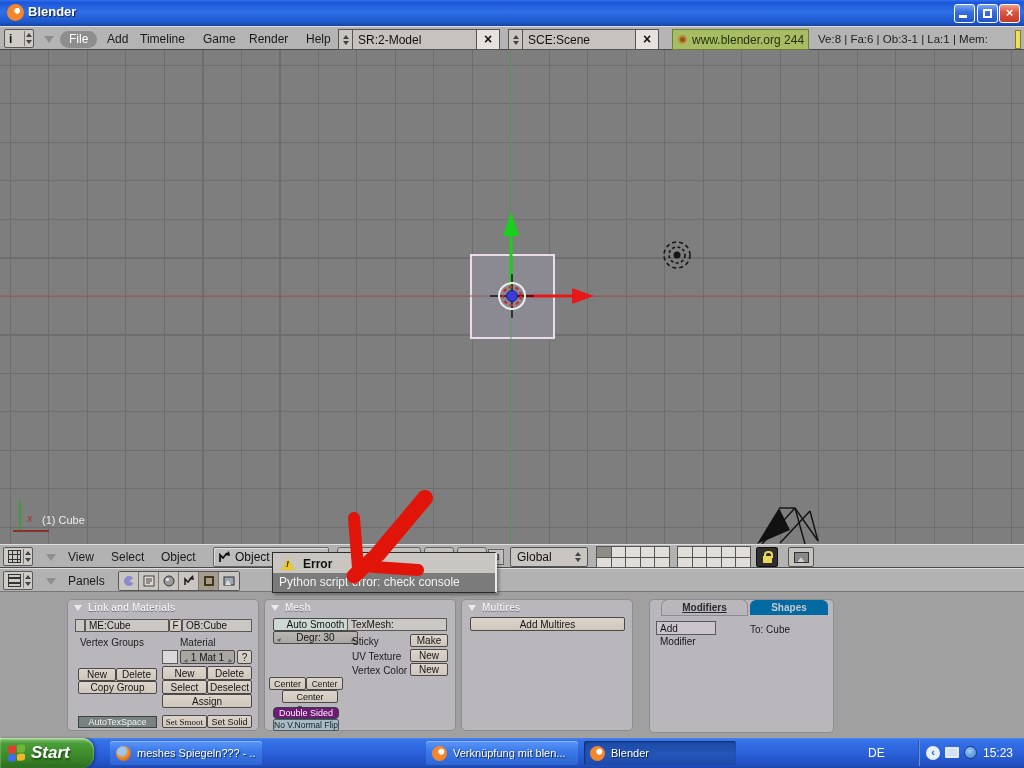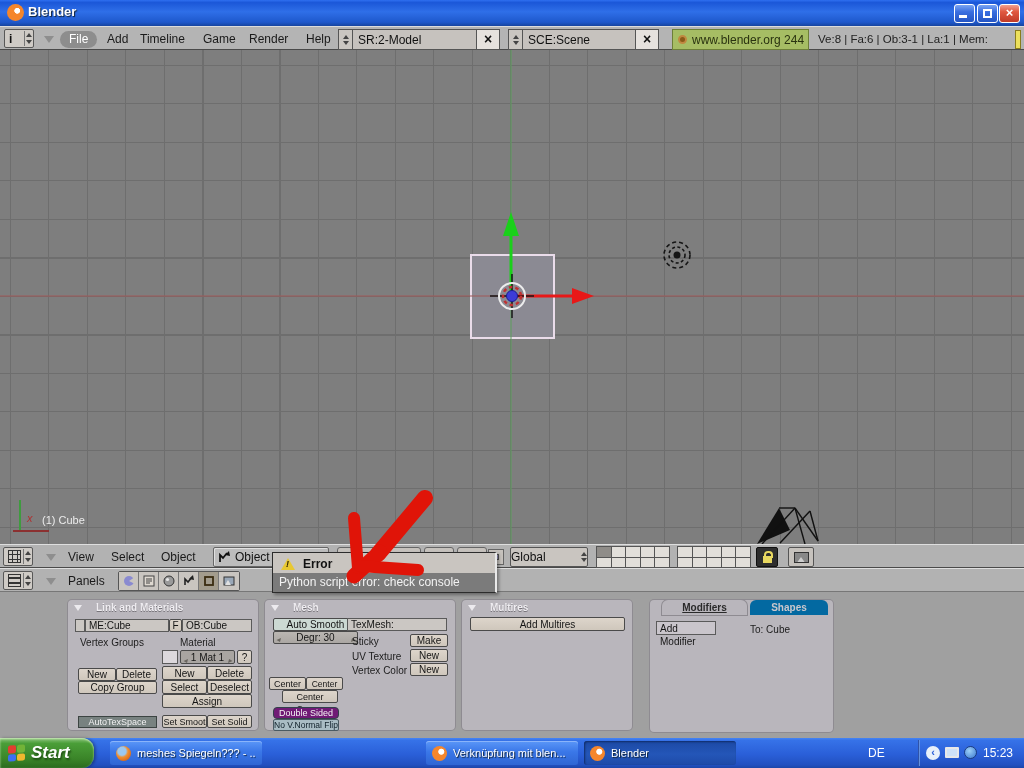--- a/index.html
+++ b/index.html
@@ -69,21 +69,21 @@
     border-top:1px solid #dedede; border-bottom:1px solid #4a4a4a; }
   .hdr-menu { font-size:12px; color:#1a1a1a; line-height:24px; }
   .mode-drop { left:213px; top:2px; width:116px; height:20px; background:#bdbdbd;
     border:1px solid #666; border-radius:2px; display:flex; align-items:center; gap:4px; padding:0 4px;
     box-shadow:inset 1px 1px 0 #e0e0e0; }
   .mode-drop span { font-size:12px; color:#111; white-space:nowrap; overflow:hidden; }
   .ghost-btn { top:2px; height:20px; background:#c6c2bd; border:1px solid #666; border-radius:3px; }
   .sq-btn { left:488px; top:4px; width:16px; height:16px; background:#c6c2bd; border:1px solid #666; }
   .sq-btn i { display:block; margin:4px auto; width:6px; height:6px; background:#9a96c0; border:1px solid #555; }
   #global-drop { left:510px; top:2px; width:78px; height:20px; background:#c9c5c0; border:1px solid #555;
-    border-radius:2px; display:flex; align-items:center; justify-content:space-between; padding:0 0; }
+    border-radius:2px; display:flex; align-items:center; justify-content:space-between; padding:0 6px; }
   #global-drop span { font-size:12px; color:#111; }
   .layer-grid { top:1px; width:74px; height:22px; display:grid; grid-template-columns:repeat(5,1fr);
     grid-template-rows:1fr 1fr; border:1px solid #555; background:#555; gap:1px; }
   .layer-cell { background:#e2dfda; }
   .layer-cell.on { background:#8f8c88; }
   #lock-btn { left:756px; top:2px; width:22px; height:20px; background:#2e2e2e; border:1px solid #111;
     border-radius:2px; }
   .padlock { position:absolute; left:6px; top:8px; width:9px; height:7px; background:#e8d860; }
   .padlock::before { content:""; position:absolute; left:1px; top:-5px; width:5px; height:5px;
     border:2px solid #e8d860; border-bottom:none; border-radius:4px 4px 0 0; }
@@ -98,21 +98,21 @@
     border-top:1px solid #dedede; border-bottom:1px solid #777; }
   .ctx-group { left:118px; top:2px; height:20px; display:flex; border:1px solid #555; border-radius:2px; }
   .ctx-btn { width:20px; height:18px; background:#c9c5c0; border-right:1px solid #777;
     display:flex; align-items:center; justify-content:center; }
   .ctx-btn.pressed { background:#a39c8d; }
   .ctx-btn:last-child { border-right:none; }
 
   
   #buttons-area { left:0; top:592px; width:1024px; height:146px; background:#a0a0a0; }
   .panel { position:absolute; background:#b9b6bc; border-radius:4px; box-shadow:0 0 0 1px #8e8b91; }
-  .panel-header { position:absolute; left:0; top:0; right:0; height:15px; display:flex; align-items:center; gap:14px;
+  .panel-header { position:absolute; left:0; top:0; right:0; height:15px; display:flex; align-items:center; gap:6px;
     padding-left:6px; }
   .panel-header .tri { width:0; height:0; border-left:4px solid transparent; border-right:4px solid transparent;
     border-top:6px solid #eceaee; }
   .panel-title { font-size:10px; font-weight:bold; color:#efedf1; text-shadow:0 1px 0 #77747a; }
   .w { position:absolute; font-size:10px; }
   .btn { background:linear-gradient(180deg,#ddd5cb,#cfc7bc); border:1px solid #4a4a4a; border-radius:2px;
     color:#151515; text-align:center; }
   .fld { background:#cbc7c3; border:1px solid #5a5a5a; color:#151515; padding-left:3px; }
   .lbl { color:#1c1c1c; }
   .btn-dark { background:#788280; border:1px solid #3c4442; color:#f2f2f2; text-align:center; }
@@ -420,21 +420,21 @@
       <div class="w btn" style="left:169px;top:50px;width:15px;height:14px;line-height:13px;">?</div>
       <div class="w btn" style="left:10px;top:68px;width:38px;height:13px;line-height:12px;">New</div>
       <div class="w btn" style="left:48px;top:68px;width:41px;height:13px;line-height:12px;">Delete</div>
       <div class="w btn" style="left:10px;top:81px;width:79px;height:13px;line-height:12px;">Copy Group</div>
       <div class="w btn" style="left:94px;top:66px;width:45px;height:14px;line-height:13px;">New</div>
       <div class="w btn" style="left:139px;top:66px;width:45px;height:14px;line-height:13px;">Delete</div>
       <div class="w btn" style="left:94px;top:80px;width:45px;height:14px;line-height:13px;">Select</div>
       <div class="w btn" style="left:139px;top:80px;width:45px;height:14px;line-height:13px;">Deselect</div>
       <div class="w btn" style="left:94px;top:94px;width:90px;height:14px;line-height:13px;">Assign</div>
       <div class="w btn-dark" style="left:10px;top:116px;width:79px;height:12px;line-height:11px;font-size:9px;">AutoTexSpace</div>
-      <div class="w btn" style="left:94px;top:115px;width:45px;height:13px;line-height:12px;font-size:9px;">Set Smoot</div>
+      <div class="w btn" style="left:94px;top:115px;width:45px;height:13px;line-height:12px;font-size:9px;font-family:Liberation Serif, serif;">Set Smoot</div>
       <div class="w btn" style="left:139px;top:115px;width:45px;height:13px;line-height:12px;font-size:9px;">Set Solid</div>
     </div>
 
     <div class="panel" style="left:265px;top:8px;width:190px;height:130px;">
       <div class="panel-header">
         <i class="tri"></i>
         <span class="panel-title">Mesh</span>
       </div>
       <div class="w btn-blue" style="left:8px;top:18px;width:85px;height:13px;line-height:12px;">Auto Smooth</div>
       <div class="w slider" style="left:8px;top:31px;width:85px;height:13px;line-height:12px;">

